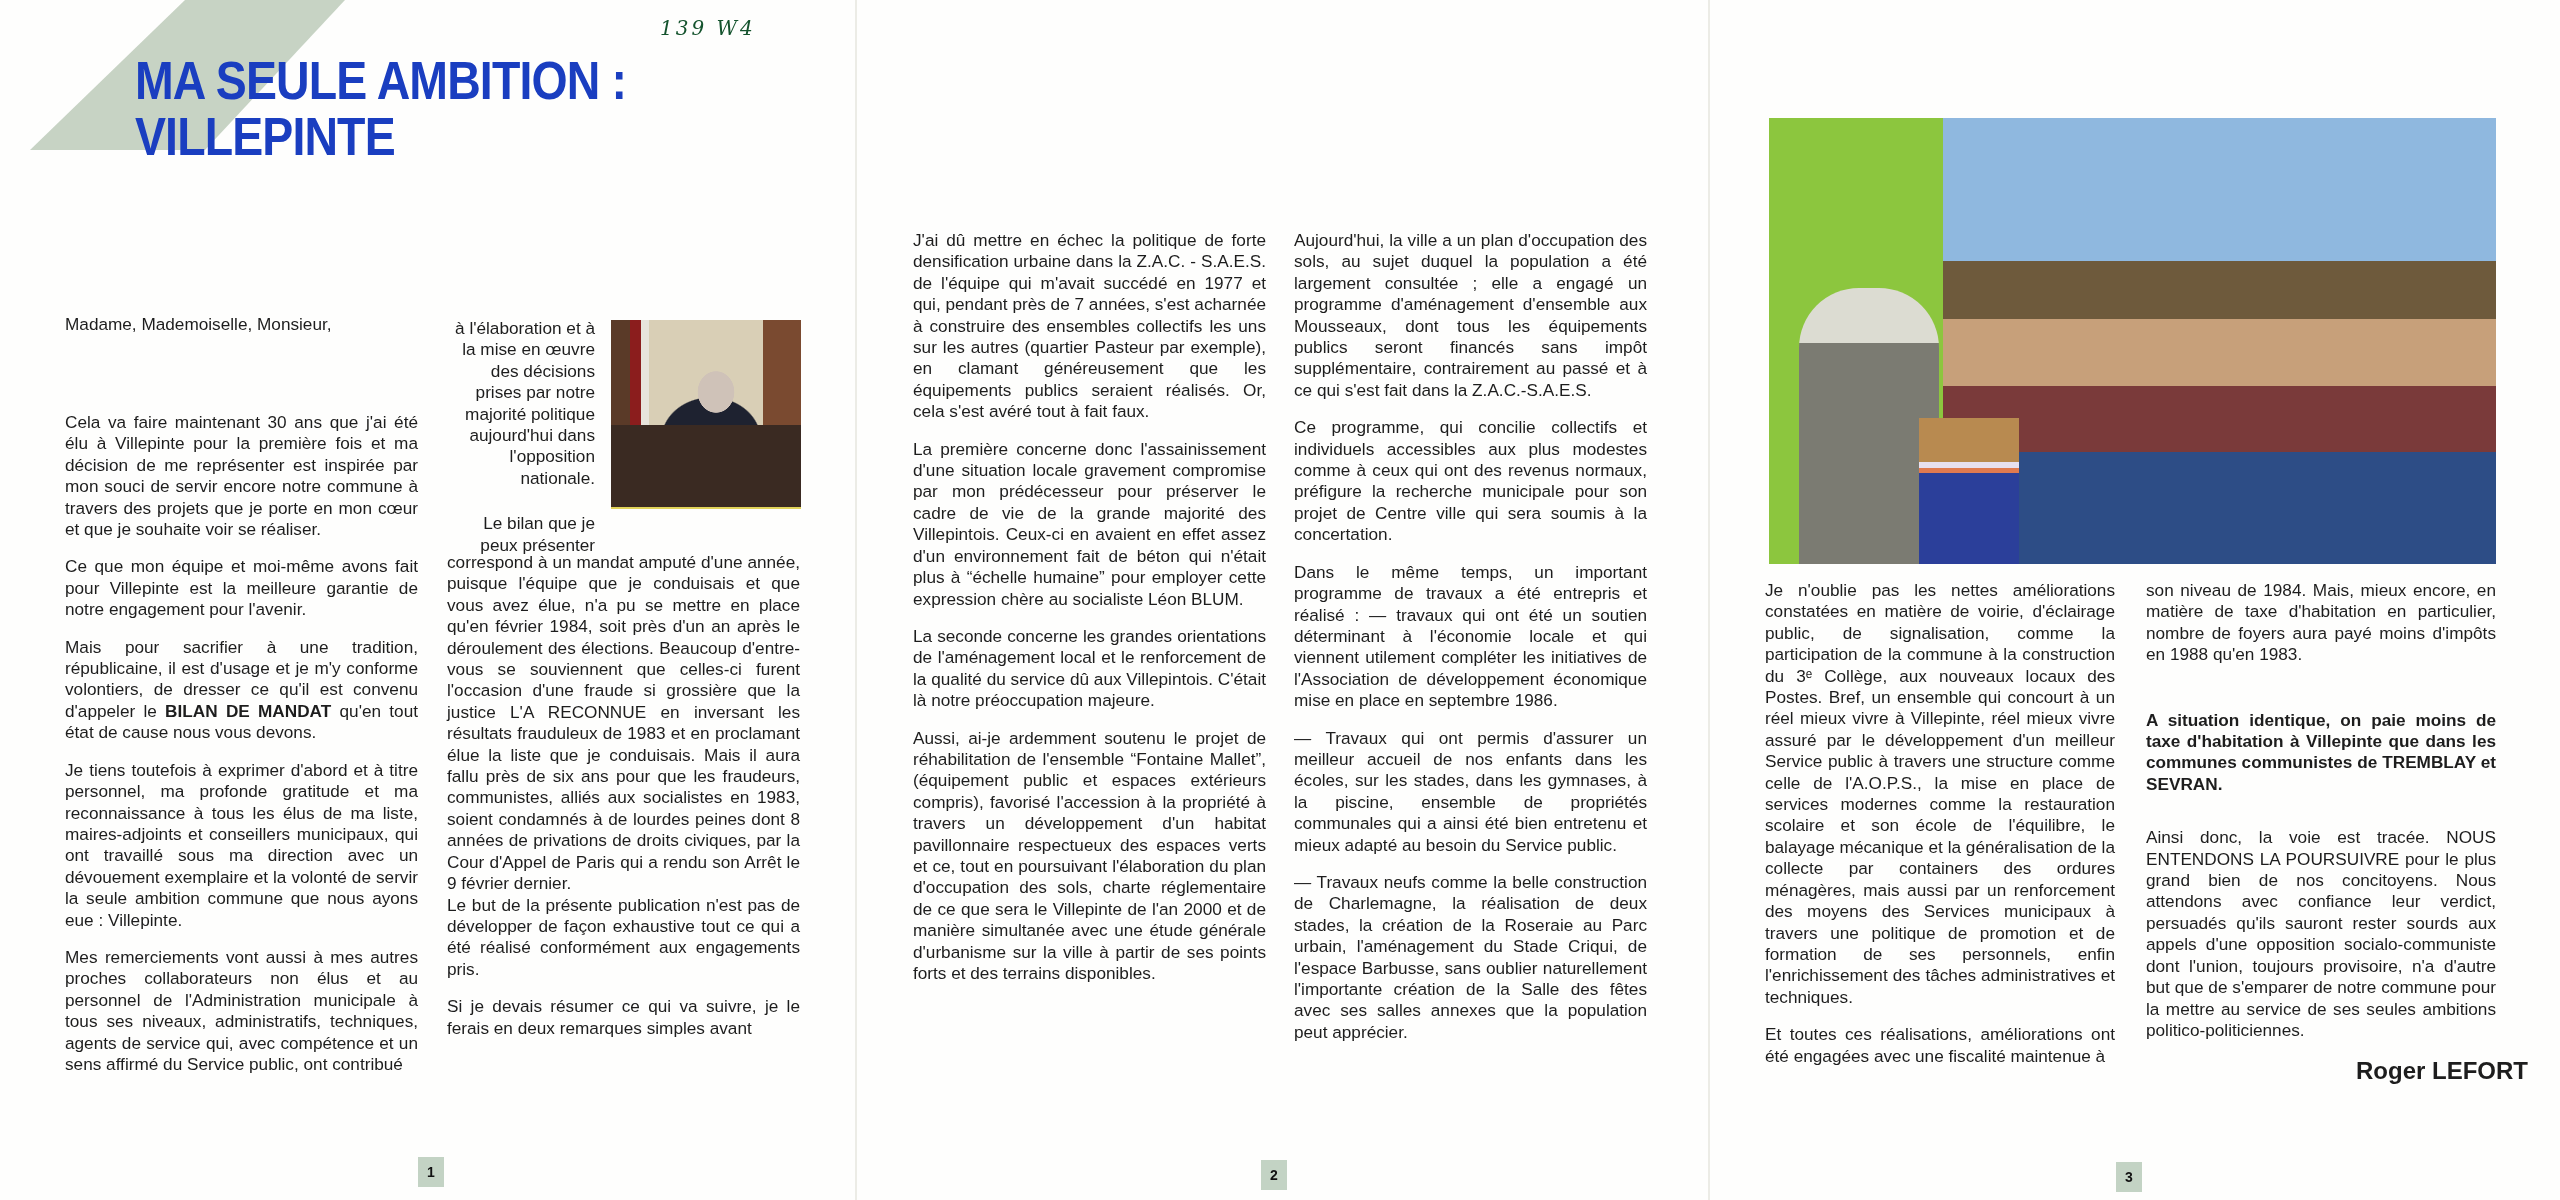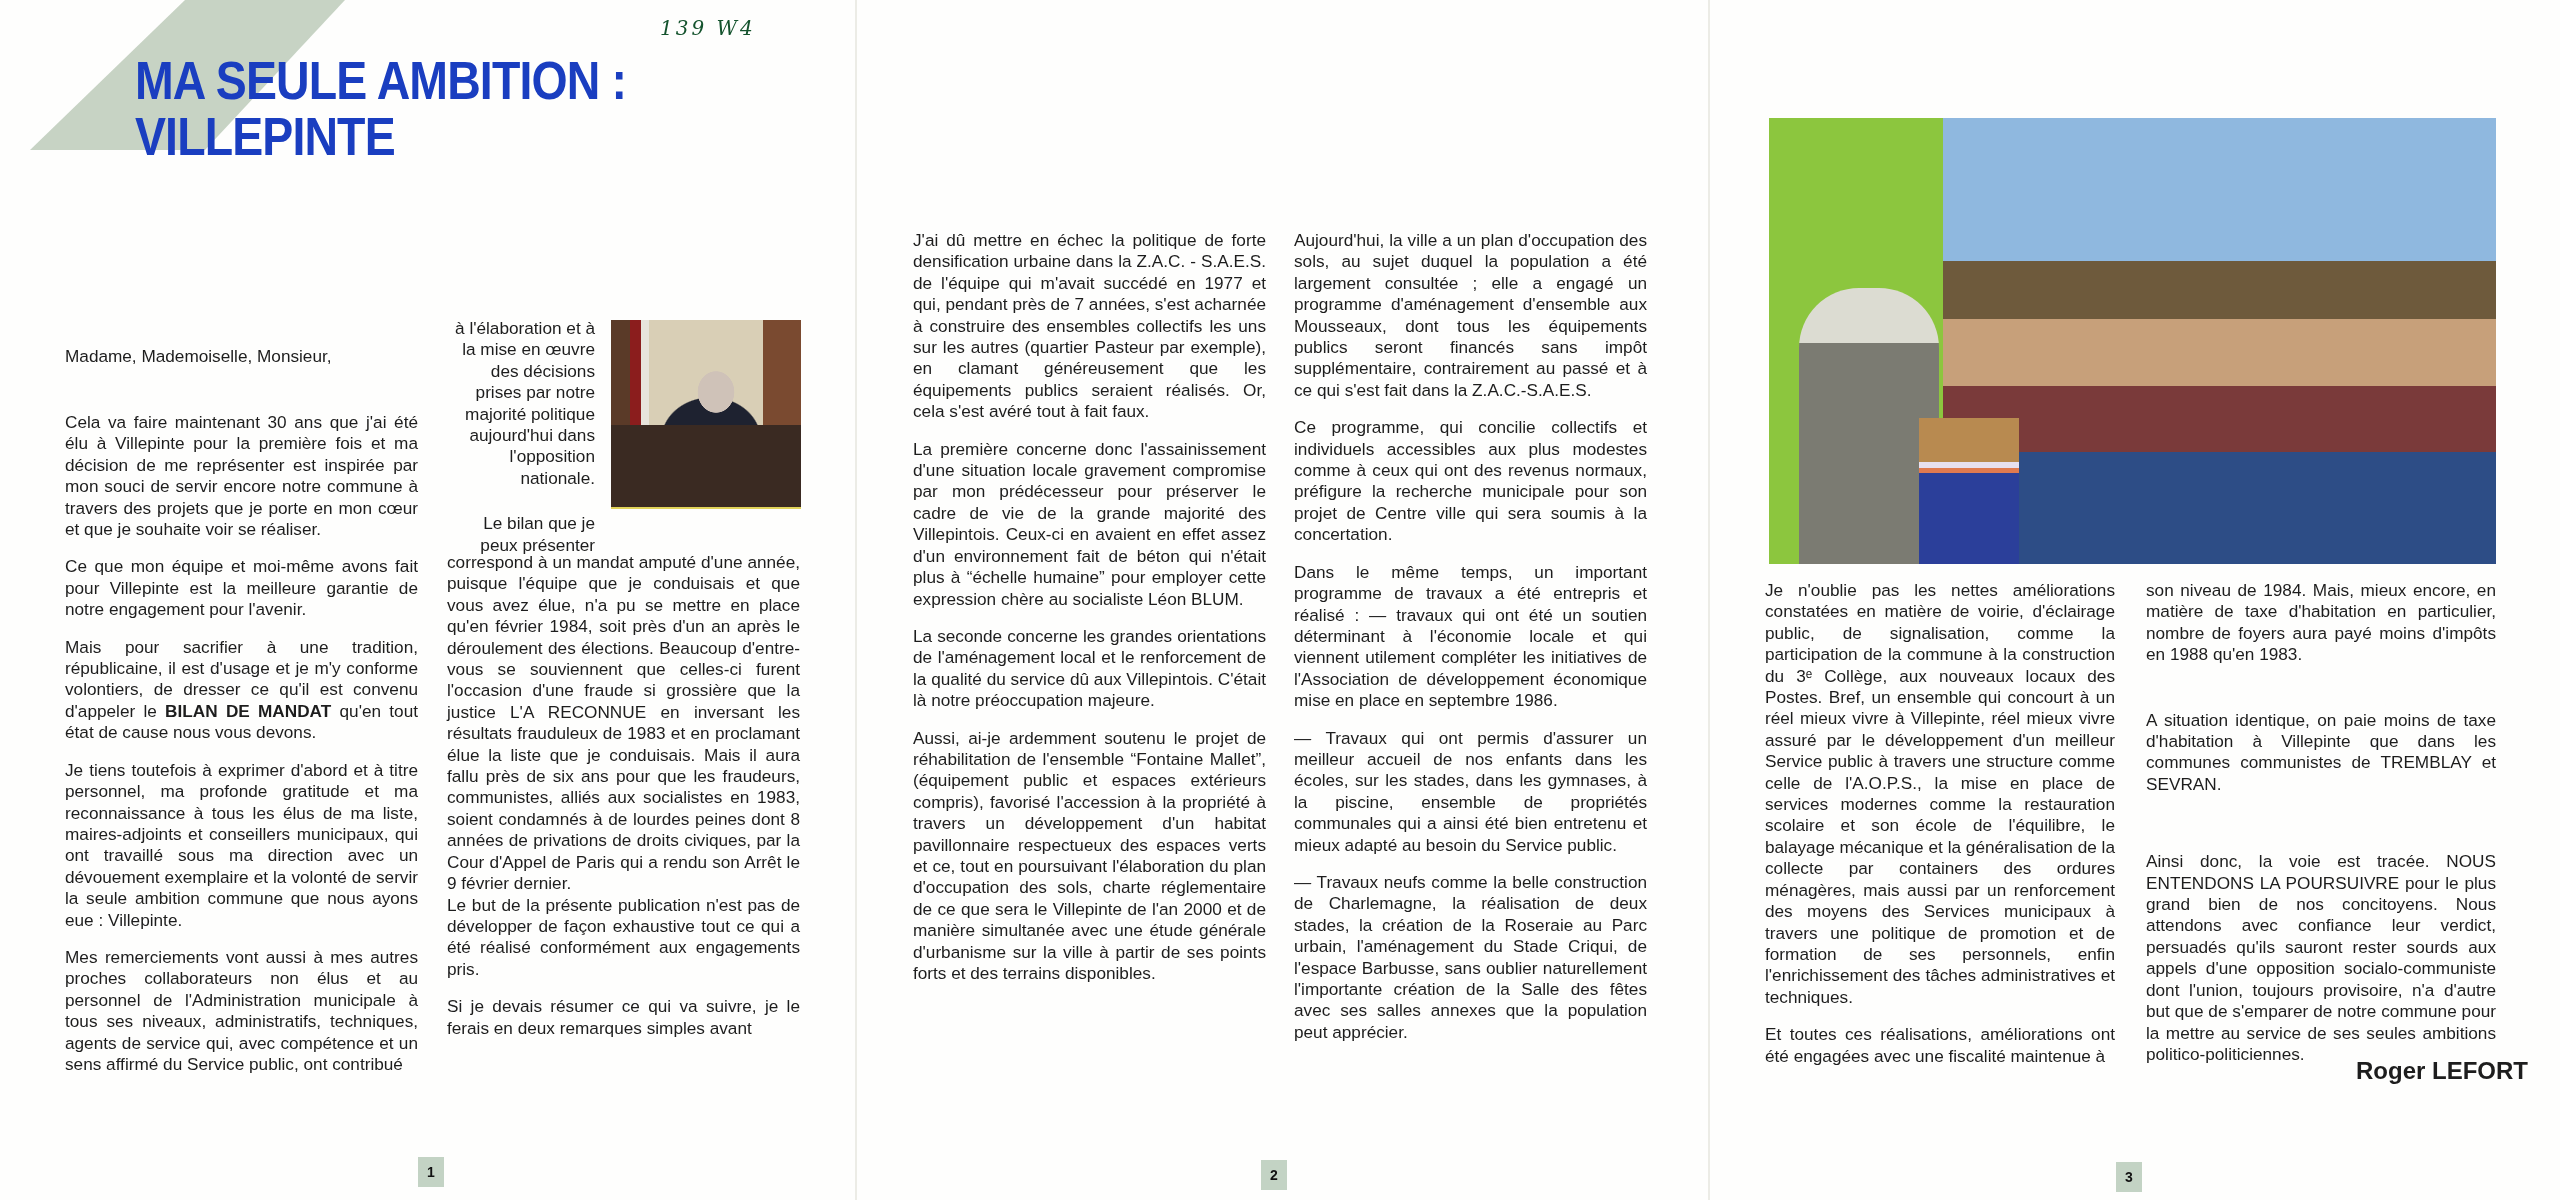--- a/index.html
+++ b/index.html
@@ -25,21 +25,21 @@
     letter-spacing:-1px; transform:scaleX(0.86); transform-origin:left top;
   }
   .handwritten {
     position:absolute; left:660px; top:16px; font-family:"DejaVu Serif", serif;
     font-style:italic; font-size:20px; color:#14532d; letter-spacing:3px;
   }
   .col { position:absolute; font-size:17.2px; line-height:21.4px; text-align:justify; }
   .col p { margin:0 0 16px 0; }
   .col p.tight { margin-bottom:0;margin-top:20px; }
   .col b { font-weight:bold; }
-  .salutation { position:absolute; left:65px; top:314px; font-size:17.2px;margin-top:32px; }
+  .salutation { position:absolute; left:65px; top:314px; font-size:17.2px; }
   .portrait {
     position:absolute; left:611px; top:320px; width:190px; height:187px;
     background:
       radial-gradient(ellipse 30px 34px at 105px 72px, #cfc2b8 0 60%, transparent 62%),
       linear-gradient(180deg, transparent 0 105px, #3a2a22 105px 100%),
       radial-gradient(ellipse 70px 60px at 100px 120px, #1e2230 0 70%, transparent 72%),
       linear-gradient(90deg, #5a3a28 0 10%, #8b1d1d 10% 16%, #e8e4dc 16% 20%, #d9cfb6 20% 80%, #7a4a30 80% 100%);
     border-bottom:2px solid #e1d35a;
   }
   .crowd-photo {
@@ -124,17 +124,17 @@
 <div class="crowd-photo">
   <div class="speaker"></div>
   <div class="podium"></div>
 </div>
 <div class="col" style="left:1765px; top:580px; width:350px;">
   <p>Je n'oublie pas les nettes améliorations constatées en matière de voirie, d'éclairage public, de signalisation, comme la participation de la commune à la construction du 3ᵉ Collège, aux nouveaux locaux des Postes. Bref, un ensemble qui concourt à un réel mieux vivre à Villepinte, réel mieux vivre assuré par le développement d'un meilleur Service public à travers une structure comme celle de l'A.O.P.S., la mise en place de services modernes comme la restauration scolaire et son école de l'équilibre, le balayage mécanique et la généralisation de la collecte par containers des ordures ménagères, mais aussi par un renforcement des moyens des Services municipaux à travers une politique de promotion et de formation de ses personnels, enfin l'enrichissement des tâches administratives et techniques.</p>
   <p>Et toutes ces réalisations, améliorations ont été engagées avec une fiscalité maintenue à</p>
 </div>
 <div class="col" style="left:2146px; top:580px; width:350px;">
   <p style="margin-bottom:44px;">son niveau de 1984. Mais, mieux encore, en matière de taxe d'habitation en particulier, nombre de foyers aura payé moins d'impôts en 1988 qu'en 1983.</p>
-  <p style="margin-bottom:56px;">A situation identique, on paie moins de taxe d'habitation à Villepinte que dans les communes communistes de TREMBLAY et SEVRAN.</p>
+  <p style="margin-bottom:32px;font-weight:bold;">A situation identique, on paie moins de taxe d'habitation à Villepinte que dans les communes communistes de TREMBLAY et SEVRAN.</p>
   <p>Ainsi donc, la voie est tracée. NOUS ENTENDONS LA POURSUIVRE pour le plus grand bien de nos concitoyens. Nous attendons avec confiance leur verdict, persuadés qu'ils sauront rester sourds aux appels d'une opposition socialo-communiste dont l'union, toujours provisoire, n'a d'autre but que de s'emparer de notre commune pour la mettre au service de ses seules ambitions politico-politiciennes.</p>
 </div>
 <div class="signature">Roger LEFORT</div>
 <div class="pagenum" style="left:2116px; top:1162px;">3</div>
 
 </body></html>

